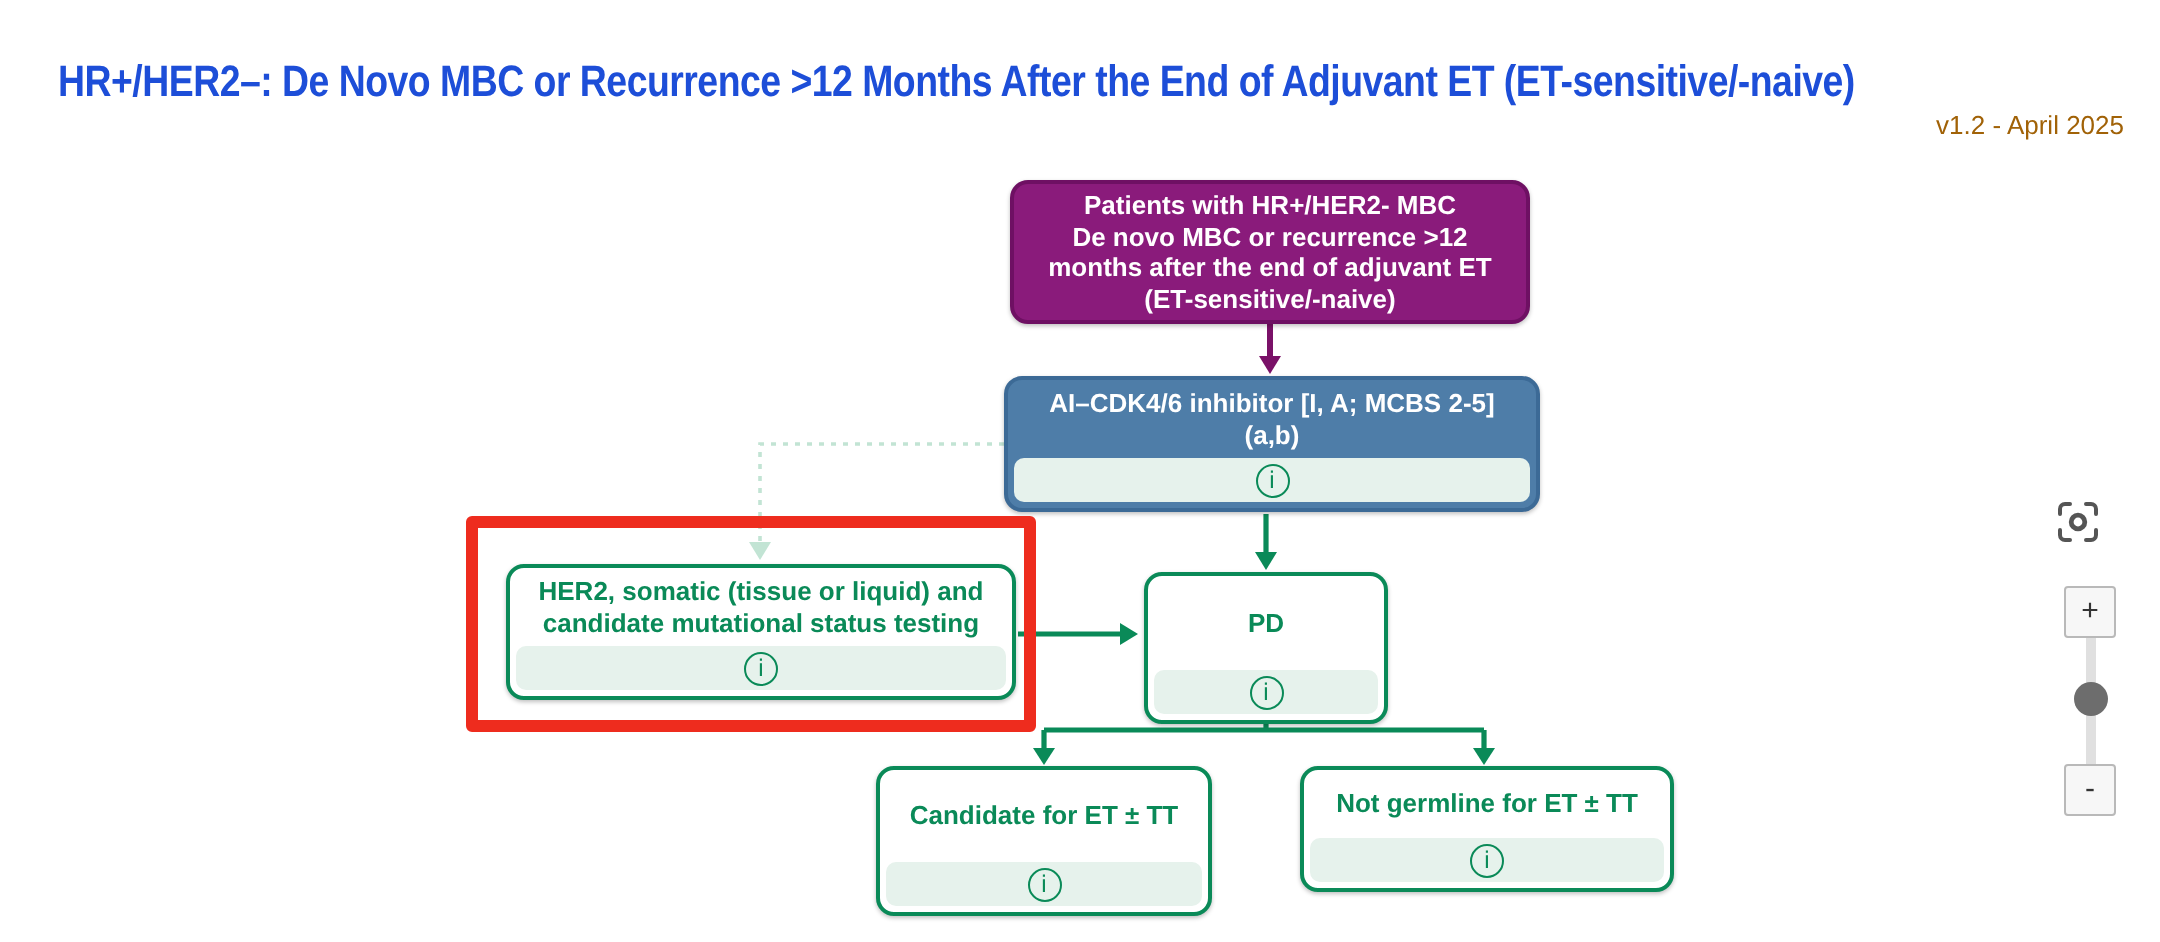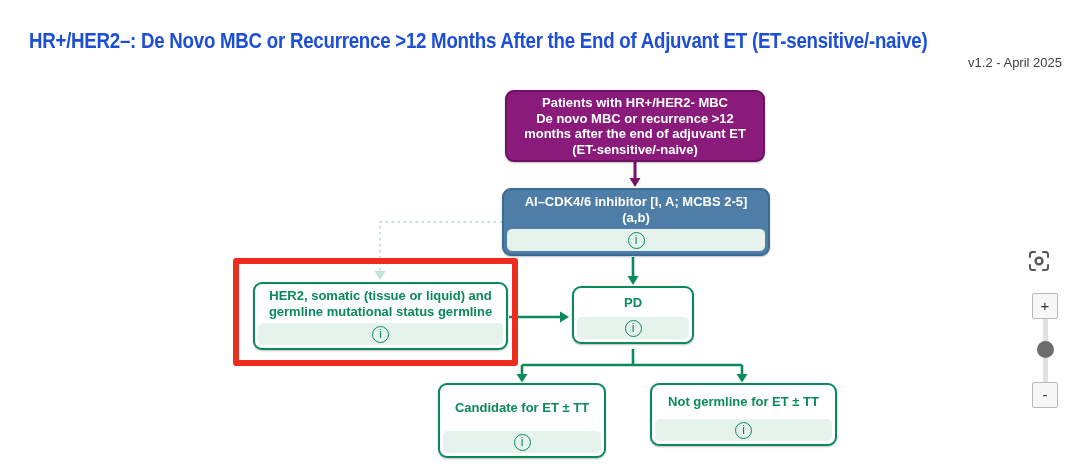--- a/index.html
+++ b/index.html
@@ -11,21 +11,21 @@
   .page-title {
     position:absolute; left:13px; top:12px; margin:16px;
     font-size:22px; font-weight:bold; color:#1d4ed8; white-space:nowrap;
   }
   .page-title .condensed {
     display:inline-block; transform:scaleX(0.85); transform-origin:left center;
     letter-spacing:-0.3px;
   }
   .version {
     position:absolute; right:18px; top:55px;
-    font-size:13px; color:#404040;
+    font-size:13px; color:#a16207;
   }
   
   .connectors { position:absolute; left:0; top:0; z-index:1; }
   
   .node {
     position:absolute; z-index:2; box-sizing:border-box;
     display:flex; flex-direction:column;
     border-radius:9px; box-shadow:0 1px 2px rgba(0,0,0,0.25);
   }
   .node-text {
@@ -116,27 +116,27 @@
   <div class="node blue" style="left:502px; top:188px; width:268px; height:68px;">
     <div class="node-text">AI–CDK4/6 inhibitor [I, A; MCBS 2-5]
 (a,b)</div>
     <div class="info-strip">
       <span class="info-icon">i</span>
     </div>
   </div>
 
   <div class="node green" style="left:253px; top:282px; width:255px; height:68px;">
     <div class="node-text">HER2, somatic (tissue or liquid) and
-germline mutational status germline</div>
+candidate mutational status testing</div>
     <div class="info-strip">
       <span class="info-icon">i</span>
     </div>
   </div>
 
-  <div class="node green" style="left:572px; top:286px; width:122px; height:58px;">
+  <div class="node green" style="left:572px; top:286px; width:122px; height:76px;">
     <div class="node-text">PD</div>
     <div class="info-strip">
       <span class="info-icon">i</span>
     </div>
   </div>
 
   <div class="node green" style="left:438px; top:383px; width:168px; height:75px;">
     <div class="node-text">Candidate for ET ± TT</div>
     <div class="info-strip">
       <span class="info-icon">i</span>

